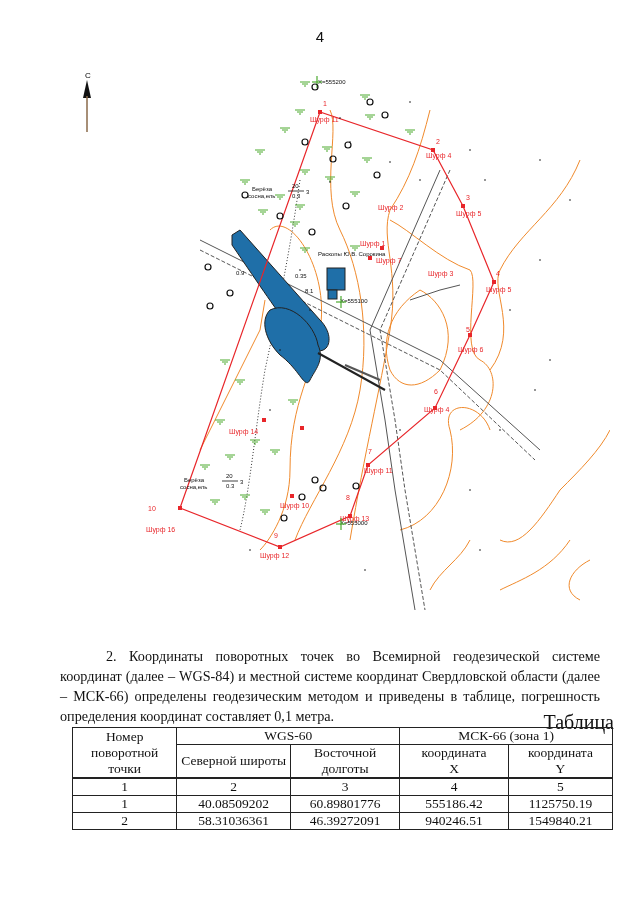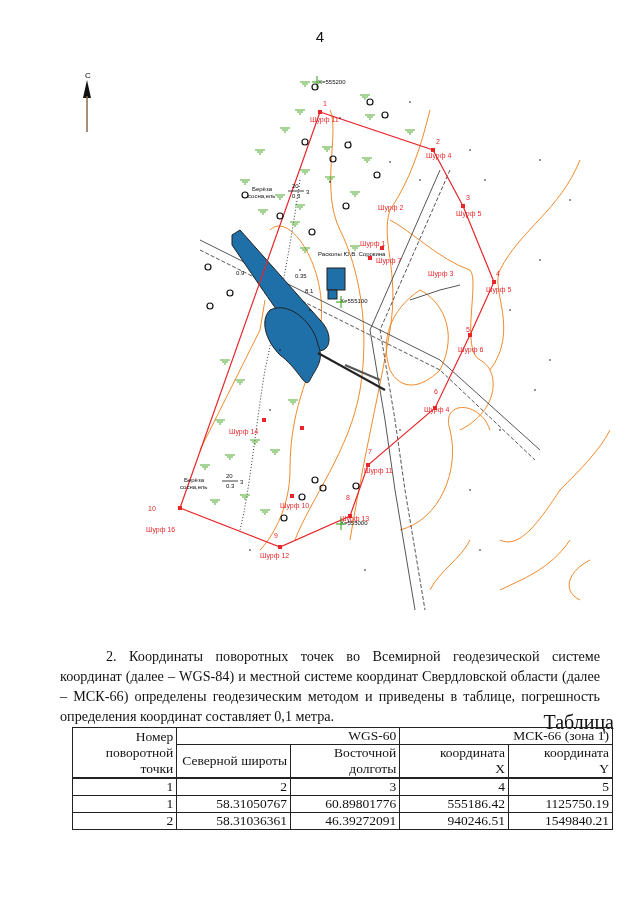--- a/index.html
+++ b/index.html
@@ -4,21 +4,21 @@
 <style>
   html, body { margin:0; padding:0; background:#ffffff; }
   body { width:640px; height:905px; position:relative; overflow:hidden; font-family:"Liberation Serif", serif; color:#111; }
   .page-num { position:absolute; left:0; width:640px; top:28px; text-align:center; font-family:"Liberation Sans", sans-serif; font-size:15px; }
   .north { position:absolute; left:78px; top:70px; width:20px; height:62px; }
   .map { position:absolute; left:140px; top:70px; width:470px; height:540px; }
   .para { position:absolute; left:60px; top:646px; width:540px; font-size:14.2px; line-height:20px; text-align:justify; }
   .para .indent { display:inline-block; width:46px; }
   .table-caption { position:absolute; right:26px; top:711px; font-size:20px; }
   table.coords { position:absolute; left:72px; top:727px; width:541px; border-collapse:collapse; font-size:13.5px; }
-  table.coords td, table.coords th { border:1px solid #222; text-align:right; padding:0 3px; font-weight:normal; line-height:16px; }
+  table.coords td, table.coords th { border:1px solid #222; text-align:center; padding:0 3px; font-weight:normal; line-height:16px; }
   table.coords tr.numrow td { border-top:2px solid #222; }
 </style>
 </head>
 <body>
 
 <div class="page-num">4</div>
 
 <div class="north">
   <svg width="20" height="62" viewBox="0 0 20 62">
     <text x="7" y="8" font-size="8" font-family="Liberation Sans, sans-serif">С</text>
@@ -367,21 +367,21 @@
   </tr>
   <tr class="numrow">
     <td>1</td>
     <td>2</td>
     <td>3</td>
     <td>4</td>
     <td>5</td>
   </tr>
   <tr>
     <td>1</td>
-    <td>58.31050767</td>
+    <td>40.08509202</td>
     <td>60.89801776</td>
     <td>555186.42</td>
     <td>1125750.19</td>
   </tr>
   <tr>
     <td>2</td>
     <td>58.31036361</td>
     <td>46.39272091</td>
     <td>940246.51</td>
     <td>1549840.21</td>

